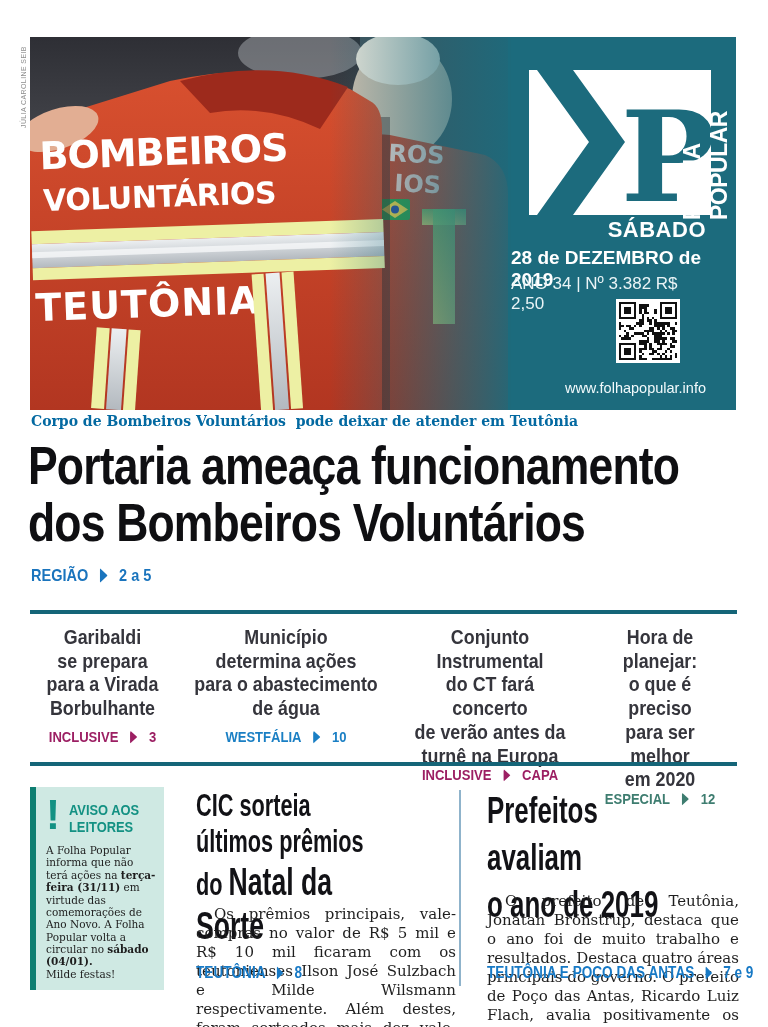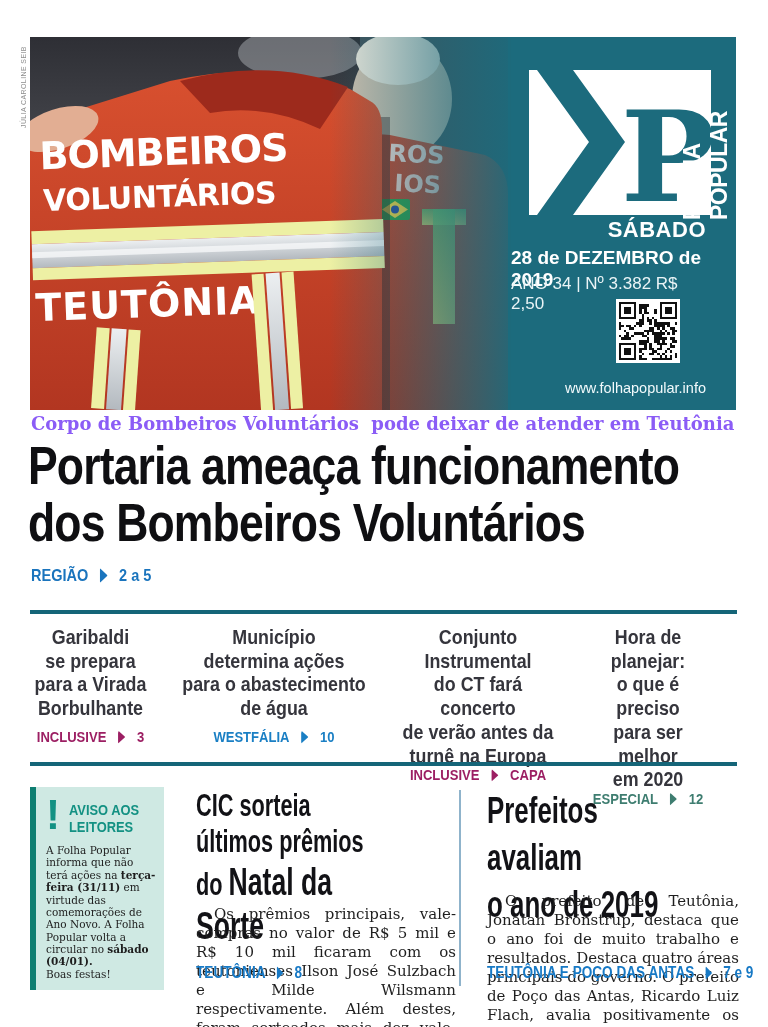--- a/index.html
+++ b/index.html
@@ -14,33 +14,33 @@
   .logo{position:absolute;left:18px;top:31px;width:182px;height:145px;background:#fff;}
   .brand{position:absolute;right:3px;top:5px;height:176px;writing-mode:vertical-rl;
          transform:rotate(180deg);font-weight:bold;font-size:23px;letter-spacing:-.5px;color:#fff;}
   .mh-day{position:absolute;right:30px;top:178px;font-weight:bold;font-size:22px;letter-spacing:.5px;}
   .mh-date{position:absolute;right:30px;top:208px;font-weight:bold;font-size:19px;}
   .mh-ed{position:absolute;right:30px;top:235px;font-size:17px;color:#eaf4f6;}
   .qr{position:absolute;right:56px;top:260px;width:64px;height:64px;background:#fff;}
   .mh-site{position:absolute;right:30px;top:341px;font-size:14.5px;color:#f2fafc;}
   
   .caption{position:absolute;left:31px;top:413px;font-family:"DejaVu Serif",serif;font-weight:bold;
-           font-size:18px;color:#8b5cf6;white-space:pre-wrap;}
+           font-size:14px;color:#0369a1;white-space:pre-wrap;}
   .headline{position:absolute;left:28px;top:438px;width:820px;margin:0;font-size:53px;line-height:1.07;
             font-weight:bold;letter-spacing:-1px;color:#0f0f12;white-space:pre-line;
             transform:scaleX(.84);transform-origin:left top;}
   .lead-kicker{position:absolute;left:31px;top:566px;font-size:16.5px;font-weight:bold;color:#1a74bd;
                transform:scaleX(.88);transform-origin:left top;display:flex;align-items:center;}
   .arrow{display:inline-block;width:8px;height:13px;background:currentColor;margin:0 13px;
          clip-path:polygon(0 0,100% 50%,0 100%);border-radius:2px;flex:0 0 auto;}
   .lead-kicker .arrow{width:9px;height:15px;}
   .rule{position:absolute;left:30px;width:707px;height:4px;background:#156578;}
   .rule1{top:610px}.rule2{top:762px}
   
-  .teasers{position:absolute;left:18px;top:625px;width:707px;display:flex;}
+  .teasers{position:absolute;left:30px;top:625px;width:707px;display:flex;}
   .teaser{display:flex;flex-direction:column;justify-content:space-between;height:120px;}
   .tz1{width:145px}.tz2{width:222px}.tz3{width:186px}.tz4{width:154px}
   .t-title{font-size:21px;font-weight:bold;line-height:1.13;color:#35353c;text-align:center;
            white-space:pre-line;transform:scaleX(.85);transform-origin:center top;}
   .t-kicker{font-size:14.5px;font-weight:bold;display:flex;align-items:center;justify-content:center;
             transform:scaleX(.9);transform-origin:center bottom;}
   .c-magenta{color:#9c1f63}.c-blue{color:#1a7fc4}.c-teal{color:#3e7d70}.c-link{color:#1779c5}
   
   .aviso{position:absolute;left:30px;top:787px;width:134px;height:203px;background:#cfe9e3;
          border-left:6px solid #0e7e71;box-sizing:border-box;padding:10px 8px 0 10px;}
@@ -382,21 +382,21 @@
     </div>
   </div>
 
   <div class="rule rule2"></div>
 
   <aside class="aviso">
     <div class="aviso-head">
       <span class="bang">!</span>
       <div class="aviso-title">AVISO AOS LEITORES</div>
     </div>
-    <p class="aviso-body"><span>A Folha Popular informa que não terá ações na </span><b>terça-feira (31/11)</b><span> em virtude das comemorações de Ano Novo. A Folha Popular volta a circular no </span><b>sábado (04/01).</b><br><span>Boas festas!</span></p>
+    <p class="aviso-body"><span>A Folha Popular informa que não terá ações na </span><b>terça-feira (31/11)</b><span> em virtude das comemorações de Ano Novo. A Folha Popular volta a circular no </span><b>sábado (04/01).</b><br><span>Milde festas!</span></p>
   </aside>
 
   <article class="art cic">
     <h2 class="art-h cic-h">
         <span class="l">CIC sorteia</span>
         <span class="l">últimos prêmios</span>
         <span class="l"><span>do </span><span class="big">Natal da Sorte</span></span>
       </h2>
     <p class="body">Os prêmios principais, vale-compras no valor de R$ 5 mil e R$ 10 mil ficaram com os teutonienses Ilson José Sulzbach e Milde Wilsmann respectivamente. Além destes, foram sorteados mais dez vale-compras de R$ 1 mil.</p>
     <div class="foot c-link">

